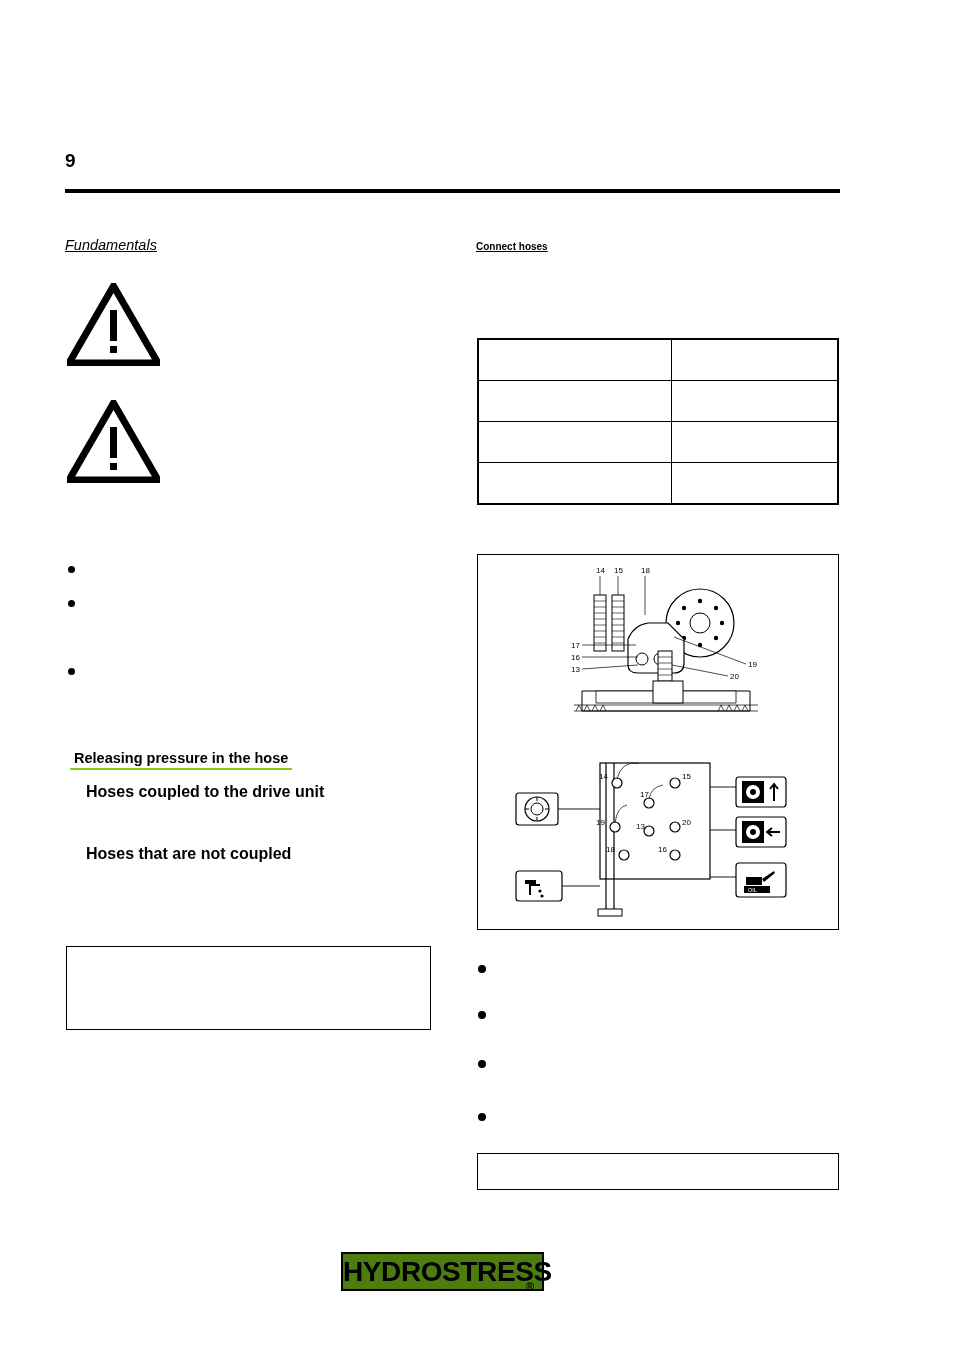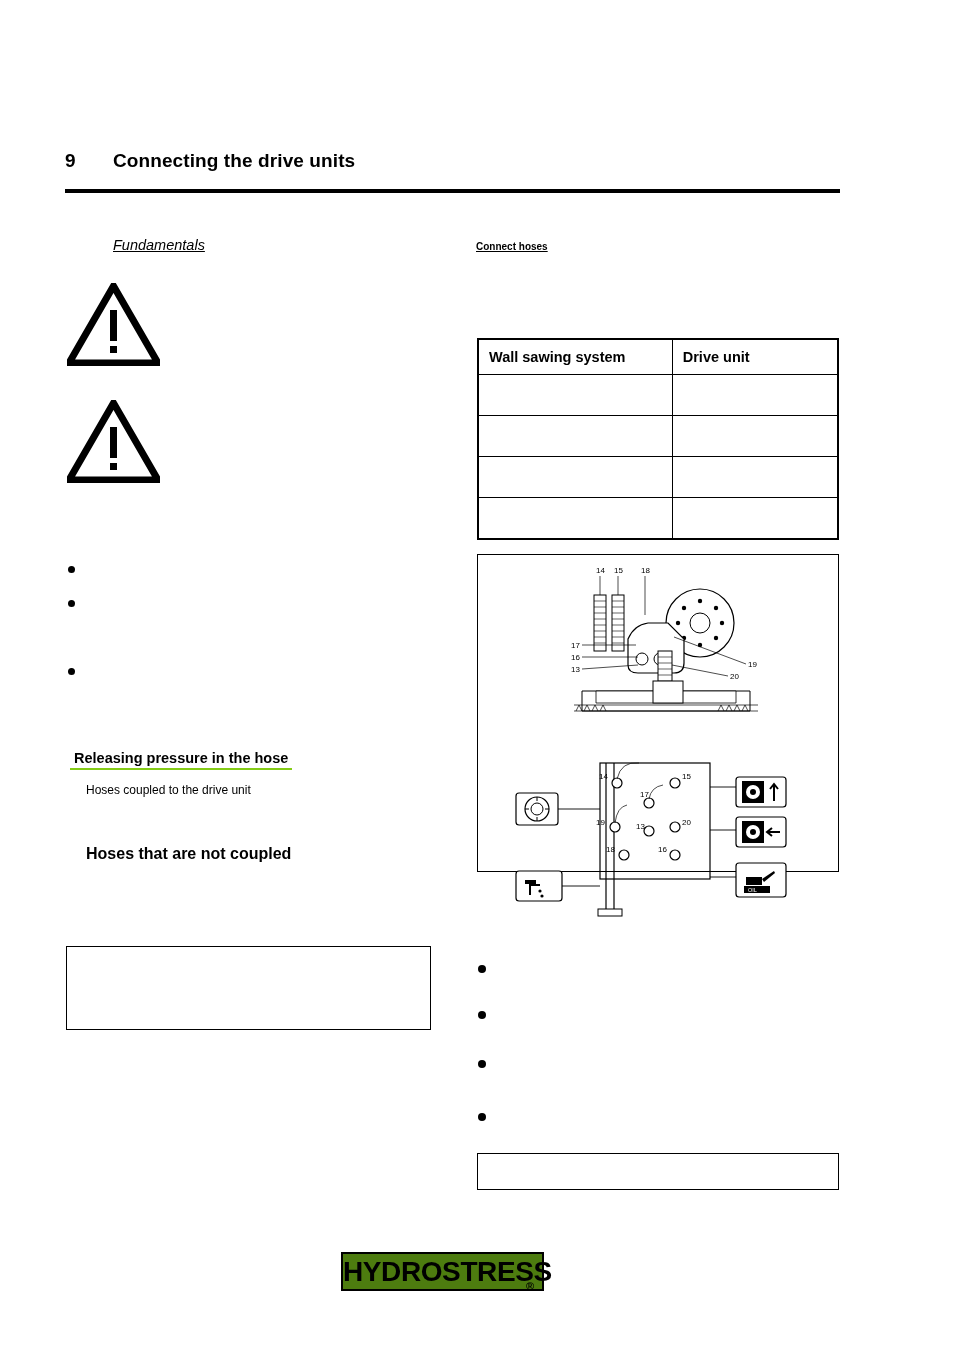--- a/index.html
+++ b/index.html
@@ -58,21 +58,20 @@
     left: 476px;
     top: 236px;
     width: 364px;
   }
 
   .label-underline {
     font-size: 14.5px;
     font-style: italic;
     text-decoration: underline;
     display: inline-block;
-    margin-left: 48px;
   }
   .label-bold-underline {
     font-size: 10px;
     font-weight: bold;
     text-decoration: underline;
     display: inline-block;
   }
 
   
   .warn-wrap {
@@ -104,22 +103,22 @@
     top: 750px;
     font-size: 14.5px;
     font-weight: bold;
     border-bottom: 2px solid #84cc16;
     padding: 0 4px 2px 4px;
   }
   .sub-item-1 {
     position: absolute;
     left: 86px;
     top: 783px;
-    font-size: 12px;
-    font-weight: normal;
+    font-size: 16px;
+    font-weight: bold;
   }
   .sub-item-2 {
     position: absolute;
     left: 86px;
     top: 845px;
     font-size: 16px;
     font-weight: bold;
   }
 
   
@@ -165,21 +164,21 @@
   }
   .tbl .c1 { width: 196px; }
   .tbl .c2 { width: 166px; }
 
   
   .figure {
     position: absolute;
     left: 477px;
     top: 554px;
     width: 362px;
-    height: 318px;
+    height: 376px;
     border: 1.5px solid #000;
     box-sizing: border-box;
     background: #fff;
   }
   .figure svg { display:block; }
 
   
   .rbullet {
     position: absolute;
     width: 8px;
@@ -219,21 +218,20 @@
     font-size: 11px;
     font-weight: bold;
   }
 </style>
 </head>
 <body>
 
 <div class="page-header">
   <div class="header-row">
     <span class="chapter-num">9</span>
-    <span class="chapter-title">Connecting the drive units</span>
   </div>
 </div>
 <div class="header-rule"></div>
 
 <div class="col-left">
   <span class="label-underline">Fundamentals</span>
 </div>
 
 <div class="warn-wrap warn1">
   <div class="warn-box">
@@ -264,24 +262,20 @@
 <div class="sub-item-2">Hoses that are not coupled</div>
 
 <div class="note-box-left"></div>
 
 <div class="col-right">
   <span class="label-bold-underline">Connect hoses</span>
 </div>
 
 <table class="tbl">
   <tbody>
-      <tr>
-    <th class="c1">Wall sawing system</th>
-    <th class="c2">Drive unit</th>
-  </tr>
   <tr>
     <td class="c1"></td>
     <td class="c2"></td>
   </tr>
   <tr>
     <td class="c1"></td>
     <td class="c2"></td>
   </tr>
   <tr>
     <td class="c1"></td>

